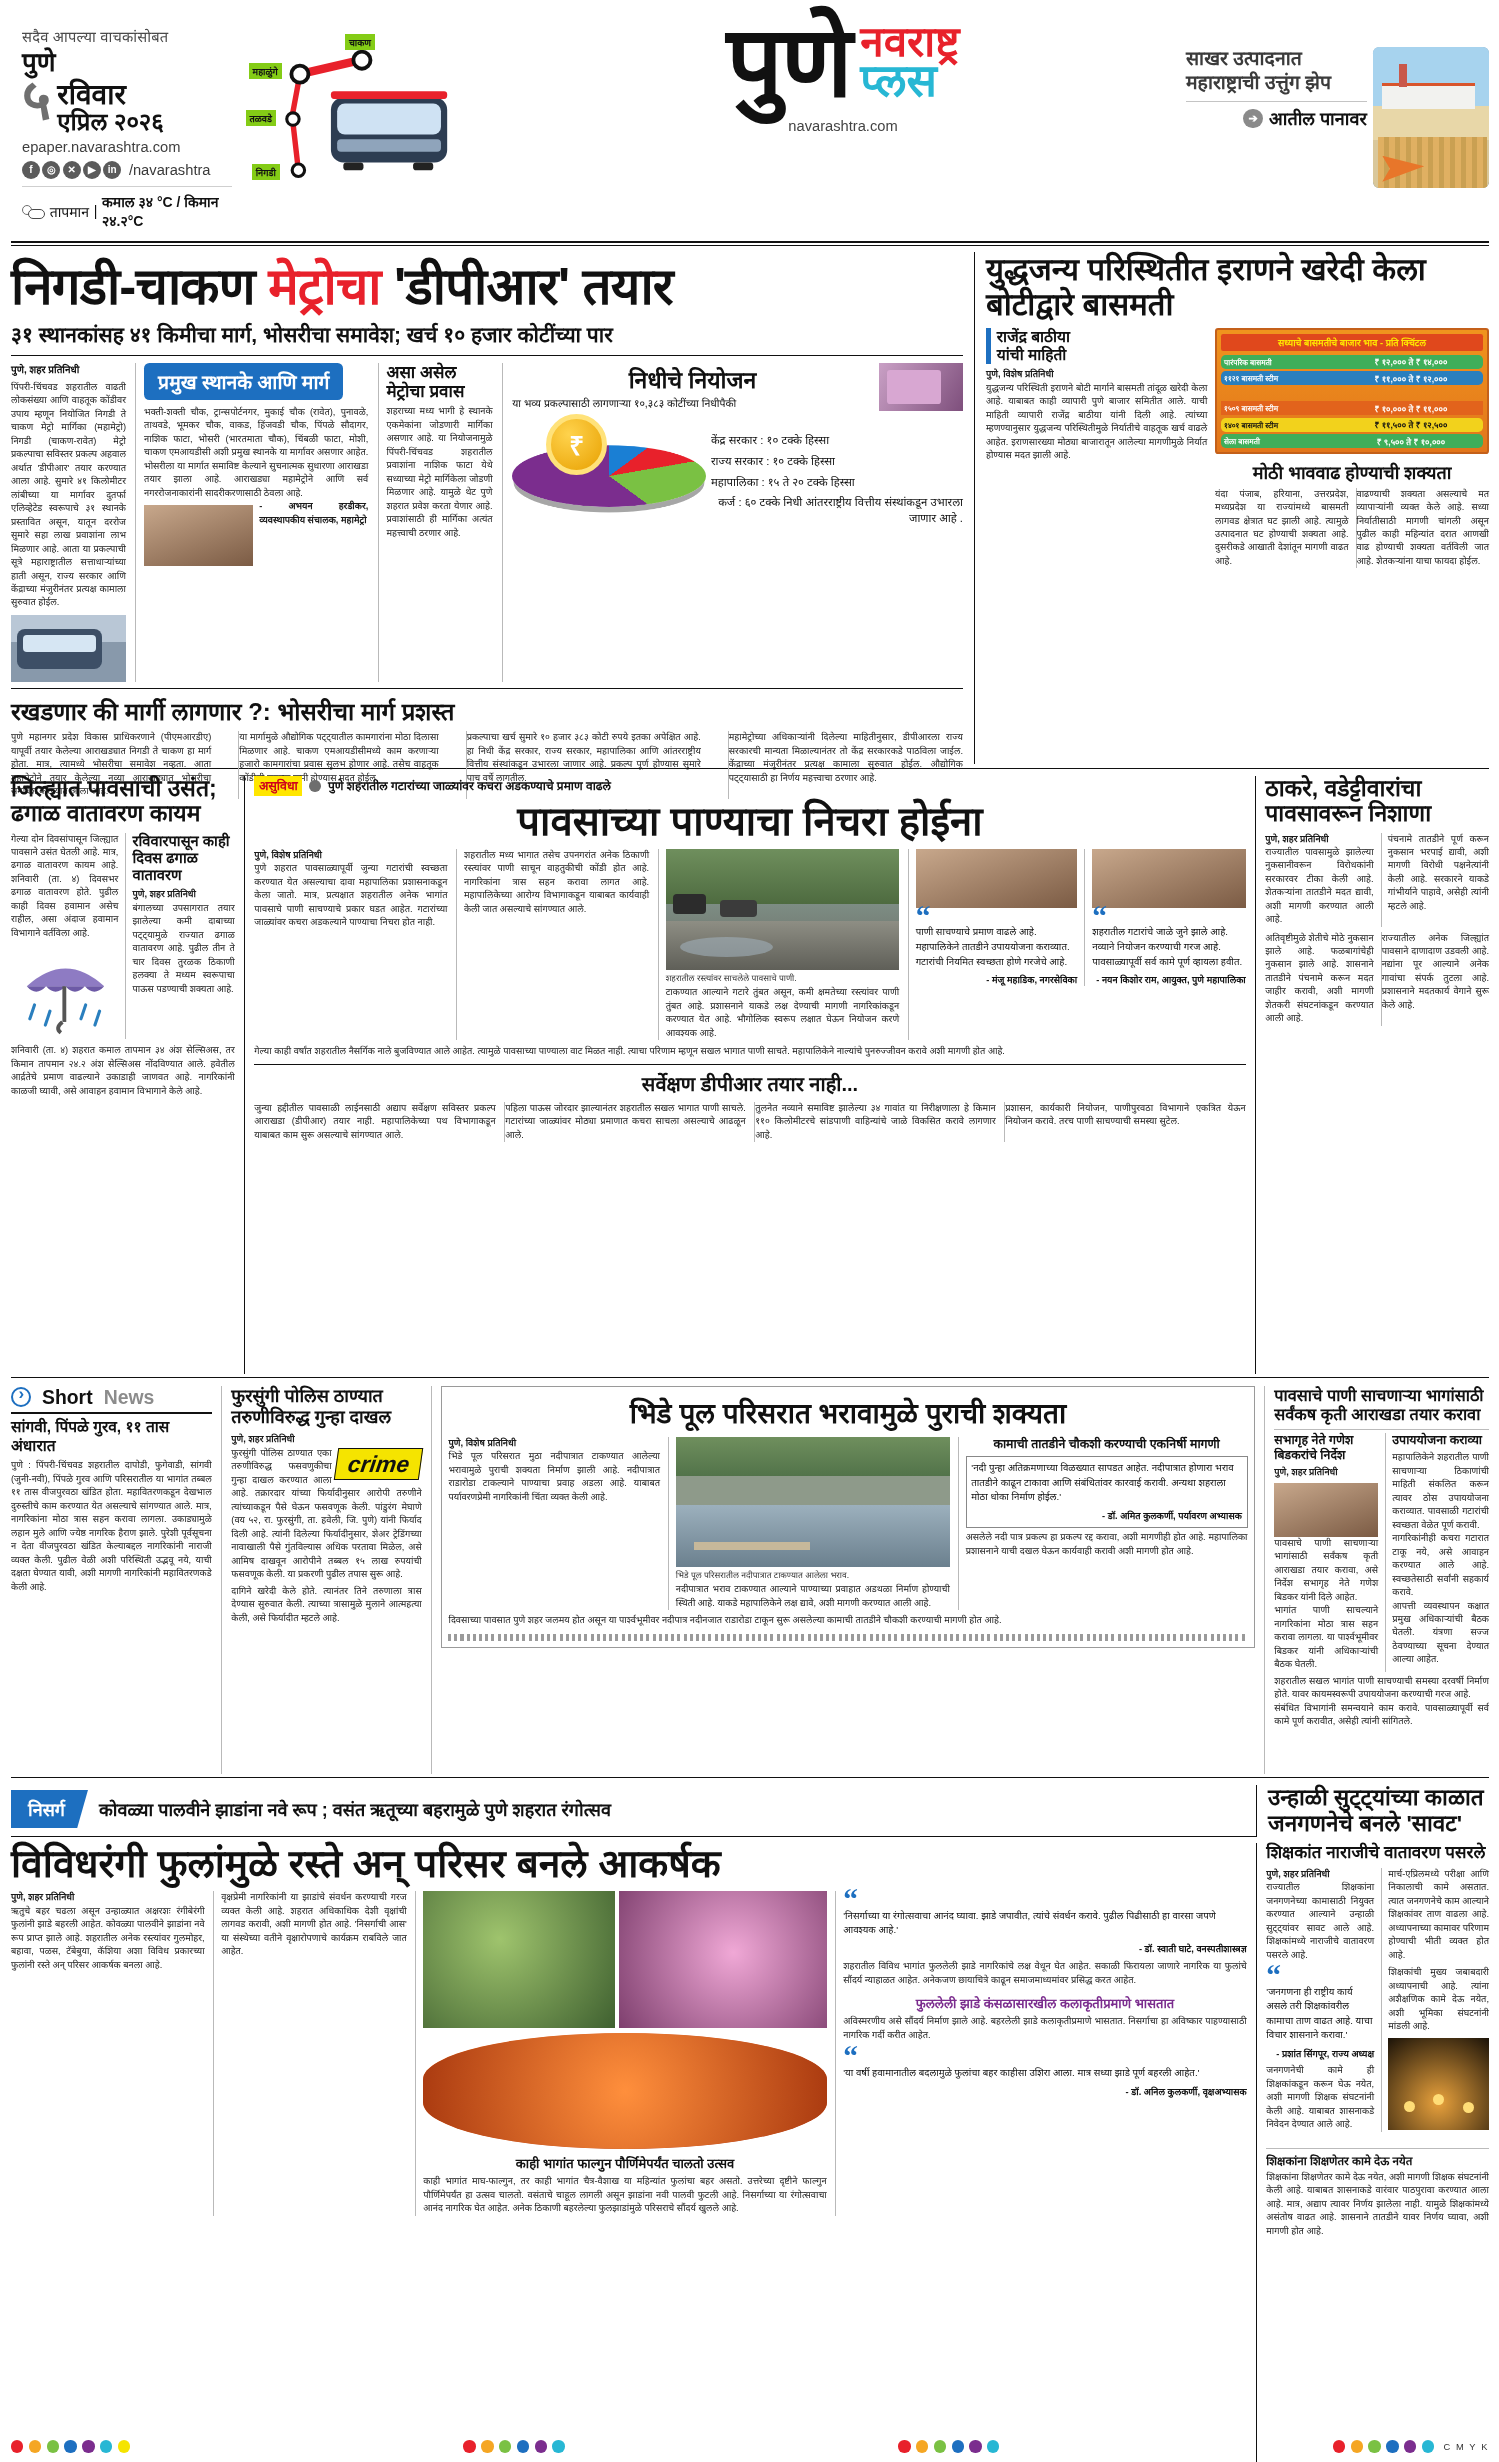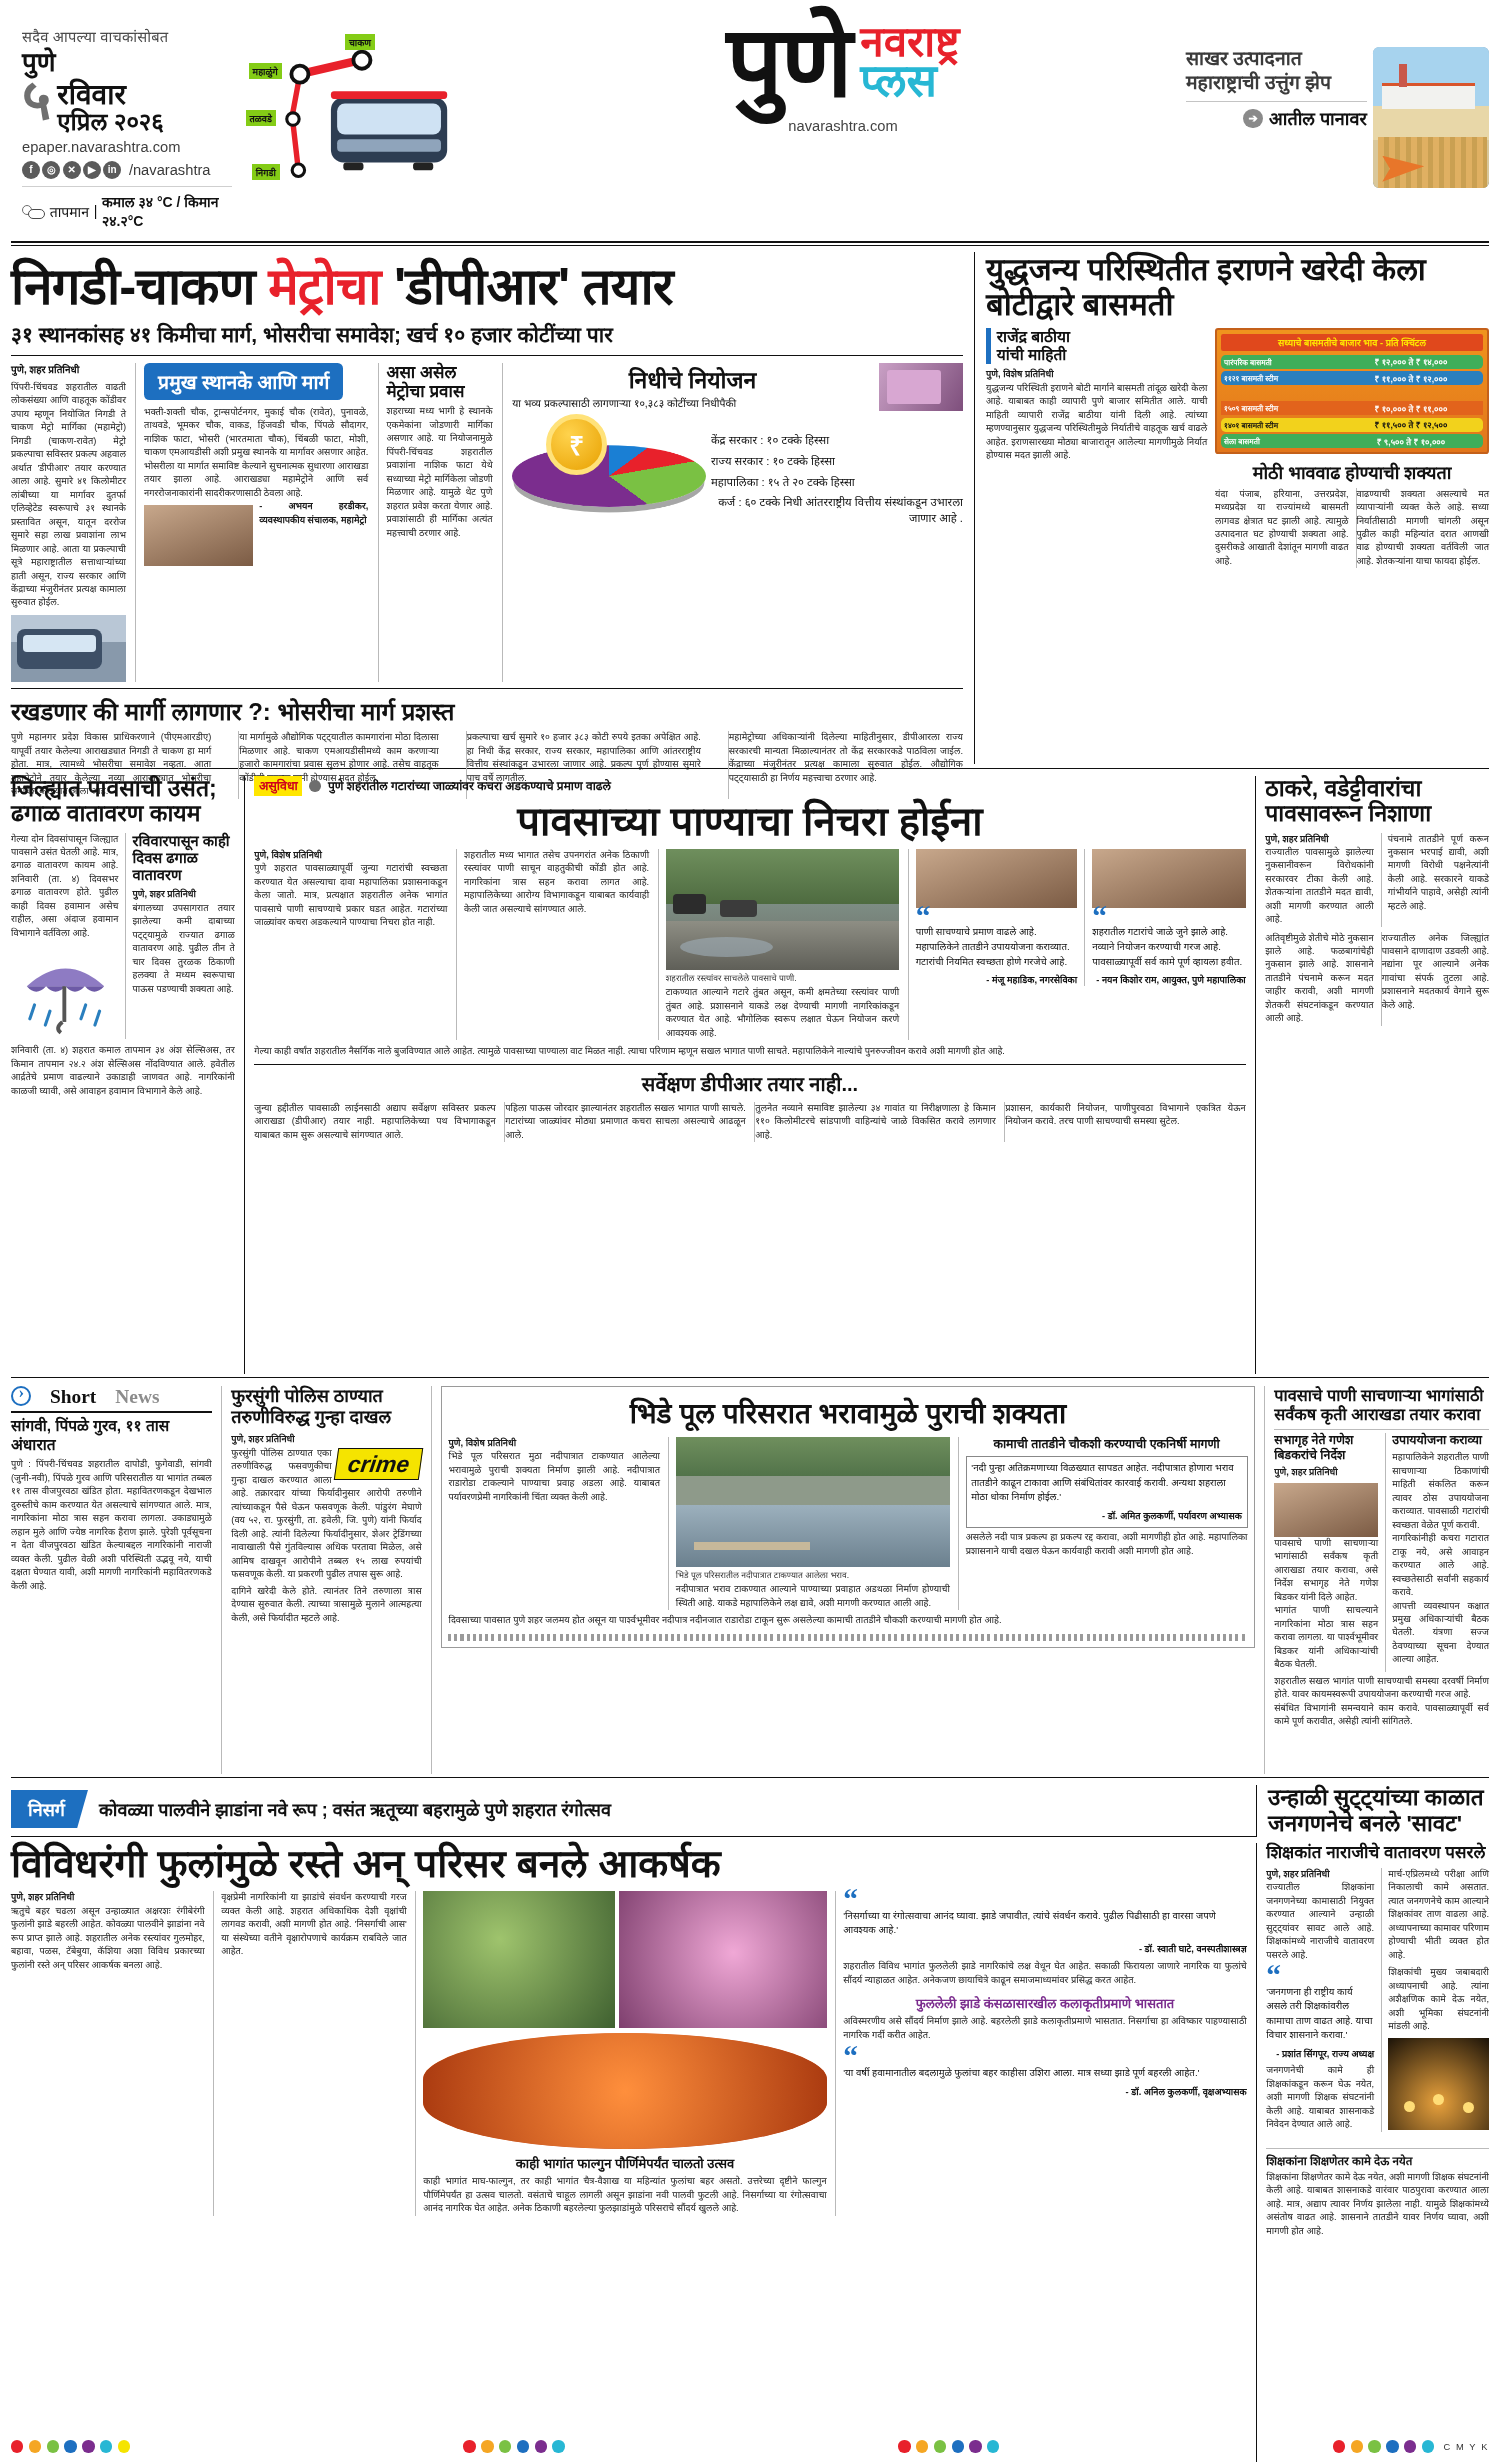--- a/index.html
+++ b/index.html
@@ -100,21 +100,21 @@
             #7ac143 72deg 144deg,
             #7b2d8e 144deg 360deg);
          box-shadow:0 12.4px 0 -1.6px rgba(0,0,0,.35);
          transform:rotateX(58deg); }
   .coin { position:absolute; left:34px; top:-3.1px; width:61px; height:61px; border-radius:50%;
           background:radial-gradient(circle at 35% 30%, #ffd34d, #e8a000);
           border:5.4px solid #ffe27a; display:flex; align-items:center; justify-content:center;
           font-size:26px; color:#fff; font-weight:bold; }
   .legend-line { font-size:11.3px; line-height:1.35; }
 
-  .sn-logo { display:flex; align-items:flex-start; gap:19px;font-family:Liberation Serif, serif; }
+  .sn-logo { display:flex; align-items:center; gap:11px; }
   .sn-ic { width:20px; height:20px; border-radius:50%; border:2.3px solid #1d6fc0; position:relative; }
   .sn-ic:after { content:"\203A"; position:absolute; left:5.4px; top:-4.7px; font-size:17px; color:#1d6fc0; font-weight:bold;}
   .sn-t1 { font-size:19.4px; font-weight:bold; color:#111; }
   .sn-t2 { font-size:19.4px; font-weight:bold; color:#8c8c8c; }
 
   .crime-stamp { background:#f5e400; color:#111; font-size:23px; font-weight:bold; font-style:italic;
                  padding:1.6px 11px; transform:skewX(-8deg); display:inline-block; border:1.6px solid #111;}
 
   .nisarg-tab { background:#1d6fc0; color:#fff; font-size:18px; font-weight:bold;
                 padding:7px 23px 7px 17px; clip-path:polygon(0 0,100% 0,86% 100%,0 100%); display:inline-block; }

